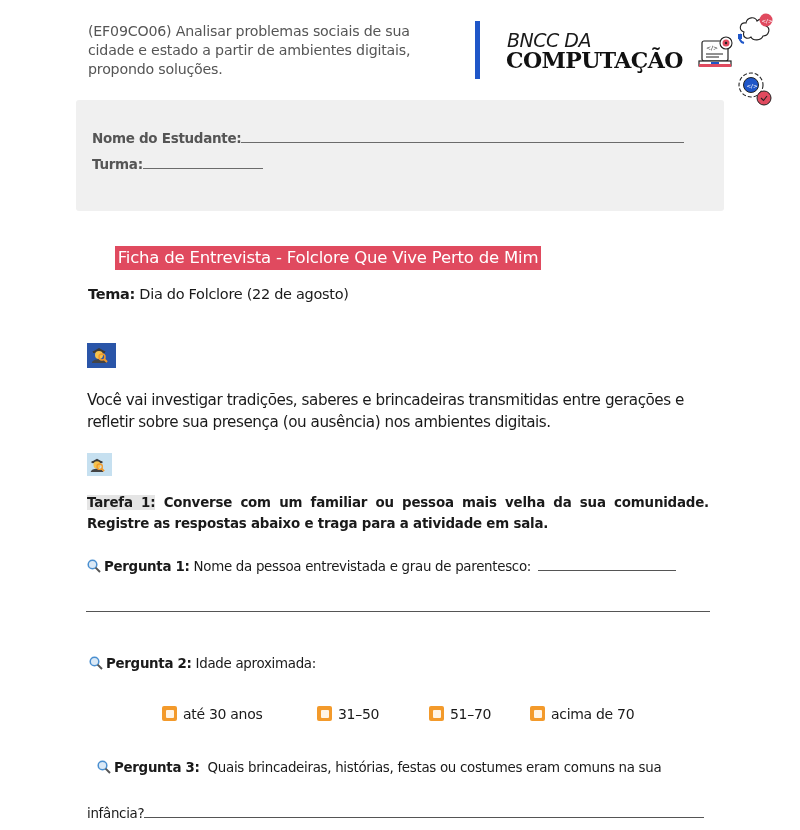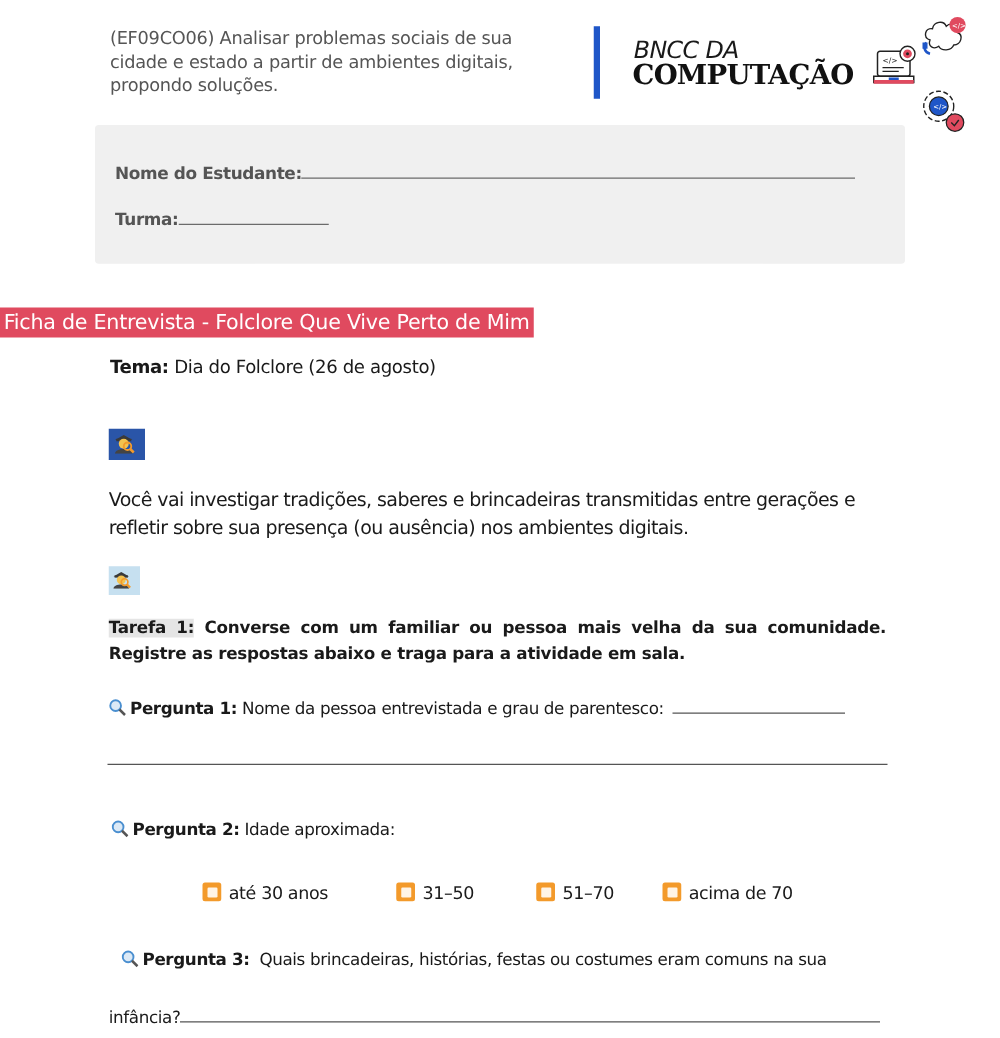--- a/index.html
+++ b/index.html
@@ -14,21 +14,21 @@
   .brand-top { left: 507px; top: 30px; font-size: 19px; font-style: italic; color: #1a1a1a;
                letter-spacing: -0.5px; font-weight: 300; line-height: 20px; }
   .brand-main { left: 506px; top: 48px; font-family: "DejaVu Serif", "Liberation Serif", serif;
                 font-size: 22px; font-weight: bold; color: #111; letter-spacing: -0.6px; line-height: 24px; }
 
   .student-box { left: 76px; top: 100px; width: 648px; height: 111px; background: #f0f0f0;
                  border-radius: 3px; }
   .field { position: absolute; font-size: 13.5px; font-weight: bold; color: #555; letter-spacing: -0.3px; }
   .field .line { display: inline-block; border-bottom: 1.3px solid #6b6b6b; vertical-align: baseline; height: 13px; }
 
-  .title-wrap { left: 0; width: 656px; top: 246px; }
+  .title-wrap { left: 0; width: 656px; top: 246px; text-align: center; }
   .title { display: inline-block; background: #e04a5f; color: #ffffff; font-size: 16.5px;
            padding: 1px 3px 2px 3px; letter-spacing: -0.2px; line-height: 21px; }
 
   .tema { left: 88px; top: 286px; font-size: 14.5px; letter-spacing: -0.3px; }
   .tema b { font-weight: bold; }
 
   .desafio { left: 87px; top: 343px; background: #2a55a8; color: #ffffff; font-weight: bold;
              font-size: 16px; padding: 1px 4px 2px 3px; line-height: 22px; letter-spacing: -0.2px; }
 
   .intro { left: 87px; top: 389px; width: 640px; font-size: 15.2px; line-height: 22px; letter-spacing: -0.45px; }
@@ -94,32 +94,32 @@
   <circle cx="16" cy="17" r="7.5" fill="#1f56c8" stroke="#222" stroke-width="1"></circle>
   <text x="11.5" y="19.5" font-size="5.5" fill="#fff" font-family="DejaVu Sans, sans-serif">&lt;/&gt;</text>
   <circle cx="29" cy="30" r="7" fill="#e04a5f" stroke="#222" stroke-width="1"></circle>
   <path d="M26 30 L28.5 32.5 L32 28" fill="none" stroke="#222" stroke-width="1.1"></path>
 </svg>
 
 <div class="abs student-box">
   <div class="field" style="left:16px;top:29px;">
     <span>Nome do Estudante:</span><span class="line" style="width:443px;"></span>
   </div>
-  <div class="field" style="left:16px;top:66px;">
+  <div class="field" style="left:16px;top:55px;">
     <span>Turma:</span><span class="line" style="width:120px;"></span>
   </div>
 </div>
 
 <div class="abs title-wrap">
   <span class="title">Ficha de Entrevista - Folclore Que Vive Perto de Mim</span>
 </div>
 
 <div class="abs tema">
   <b>Tema:</b>
-  <span>Dia do Folclore (26 de agosto)</span>
+  <span>Dia do Folclore (22 de agosto)</span>
 </div>
 
 <div class="abs desafio">
   <span style="display:inline-block;width:18px;height:18px;vertical-align:-3px;margin-right:4px;">
     <svg width="18" height="18" viewBox="0 0 18 18">
       <path d="M2 7 L9 3 L16 7 Z" fill="#3a3a3a"></path>
       <rect x="3" y="6" width="12" height="2" fill="#3a3a3a"></rect>
       <circle cx="9" cy="10" r="4" fill="#f4c24e"></circle>
       <path d="M2 18 C2 13 16 13 16 18 Z" fill="#444"></path>
       <circle cx="12" cy="12" r="3" fill="none" stroke="#f39a2b" stroke-width="1.5"></circle>

